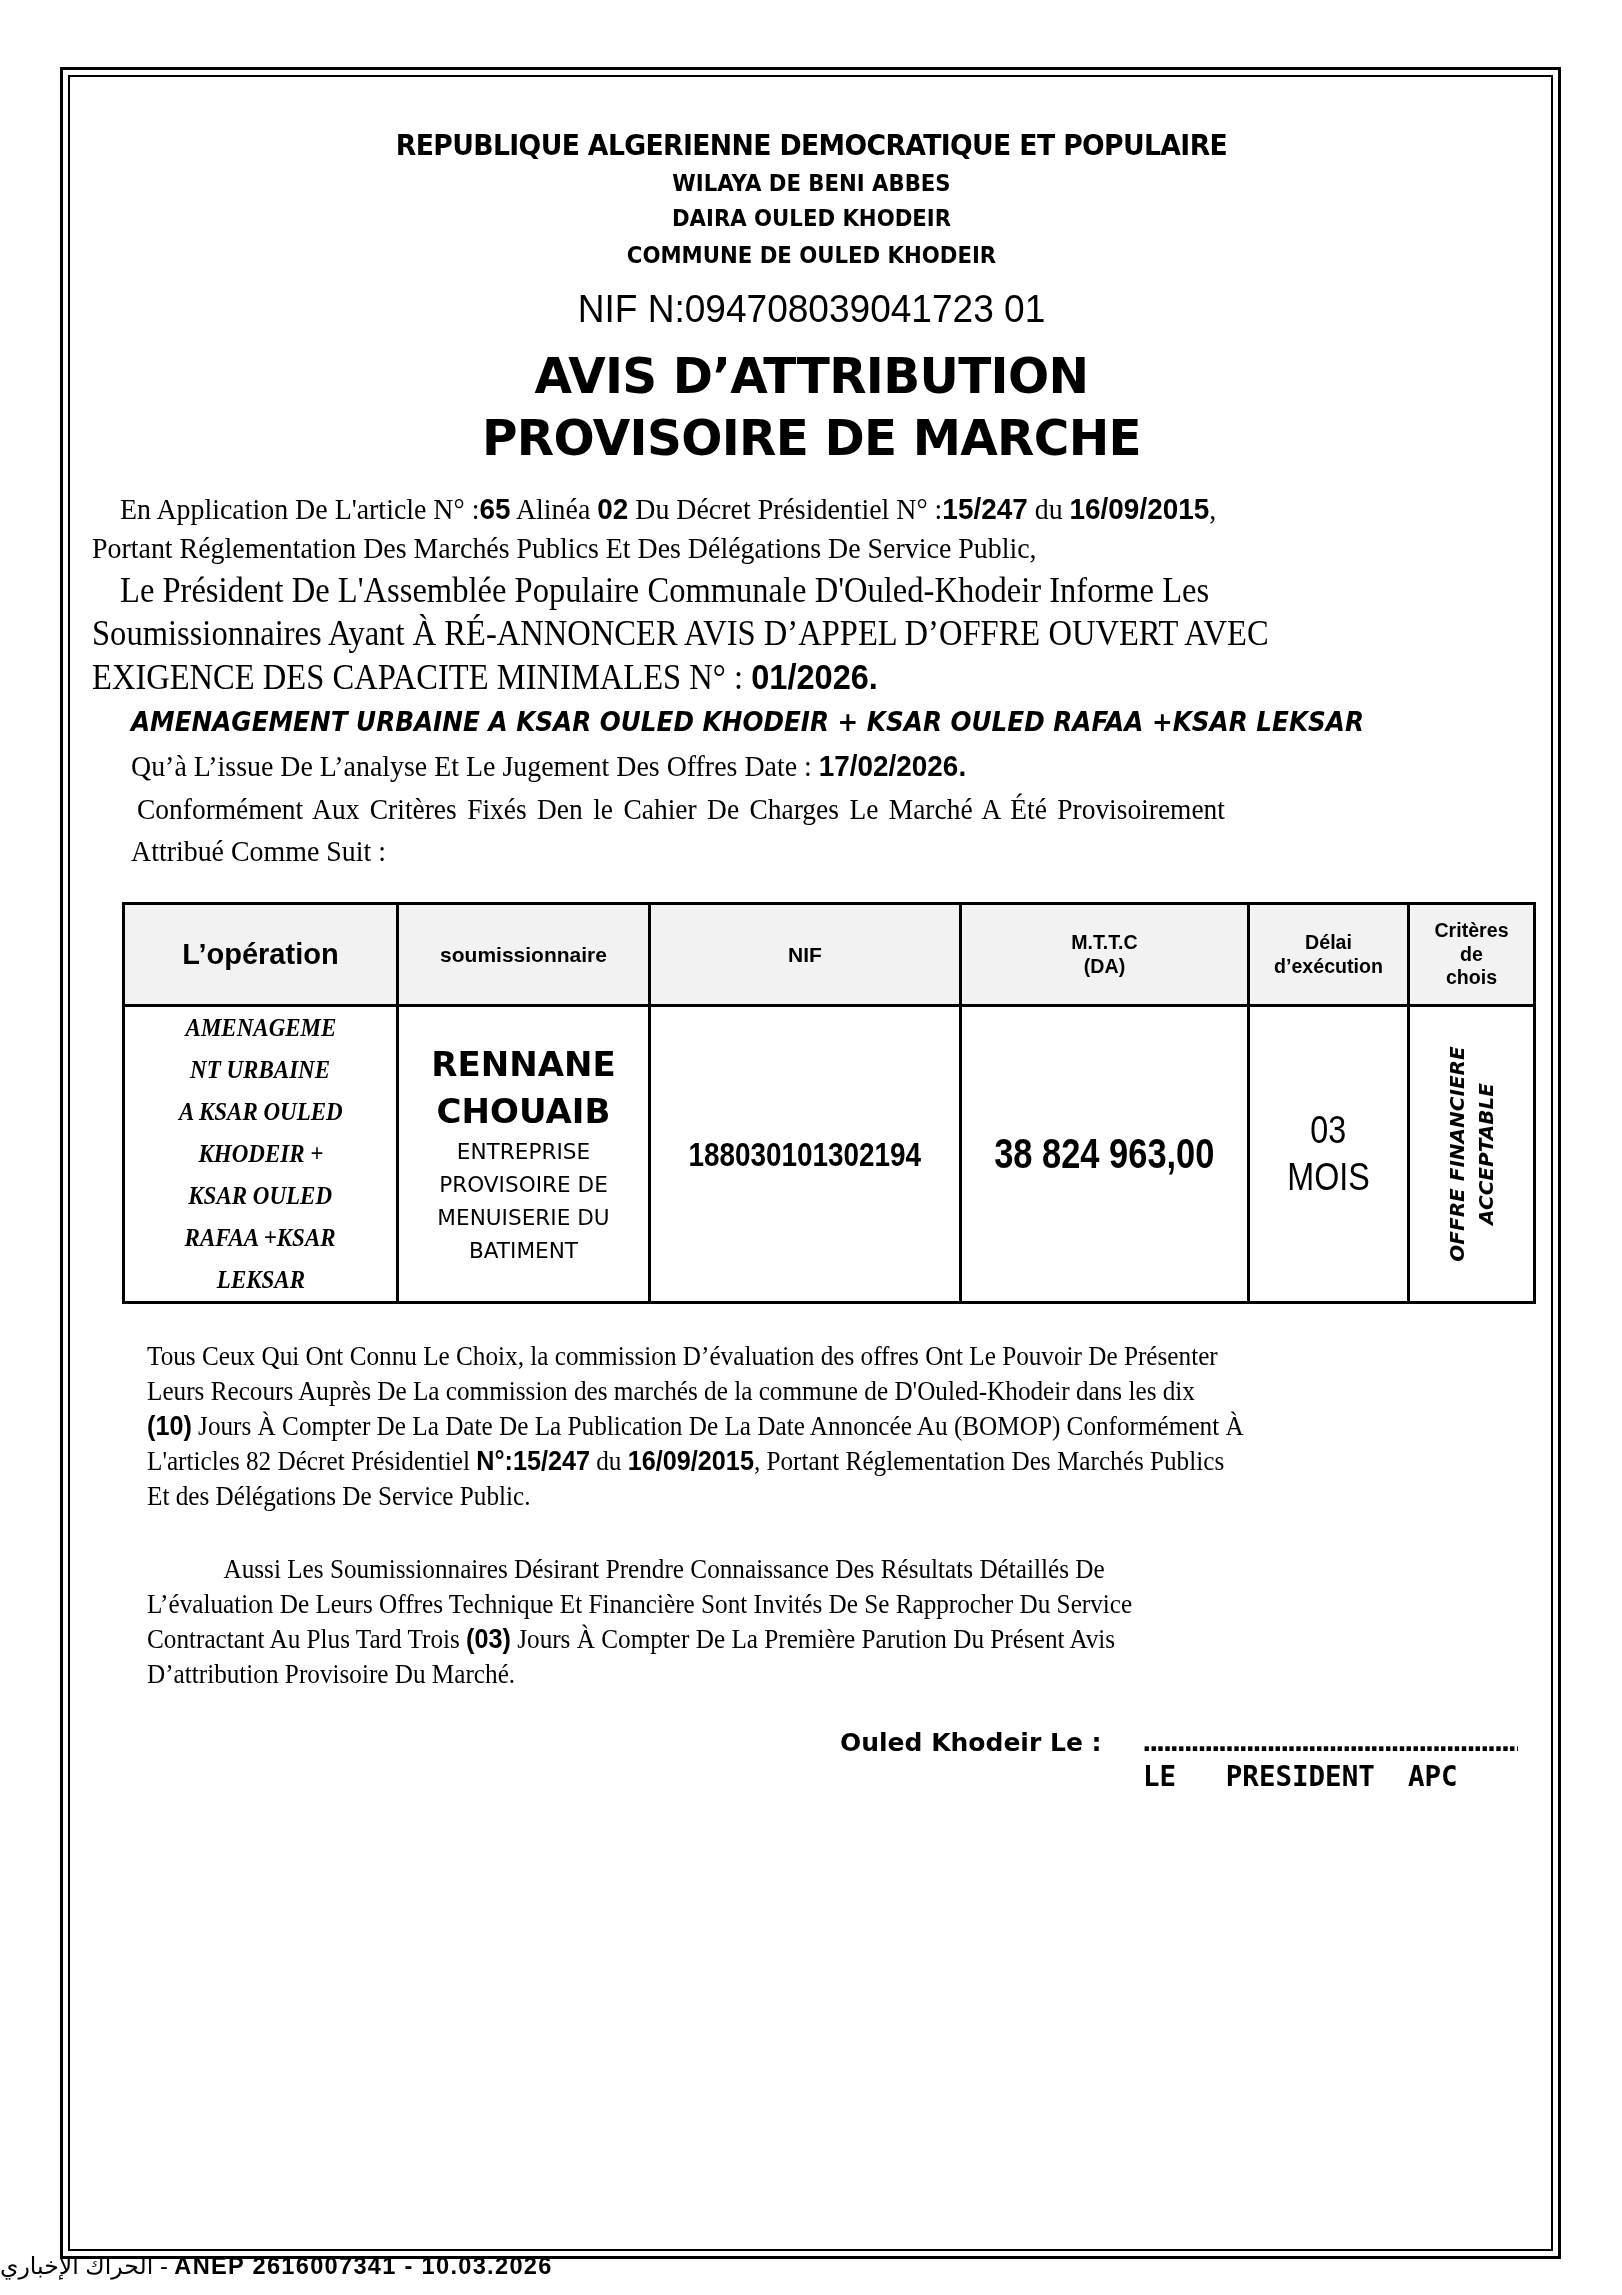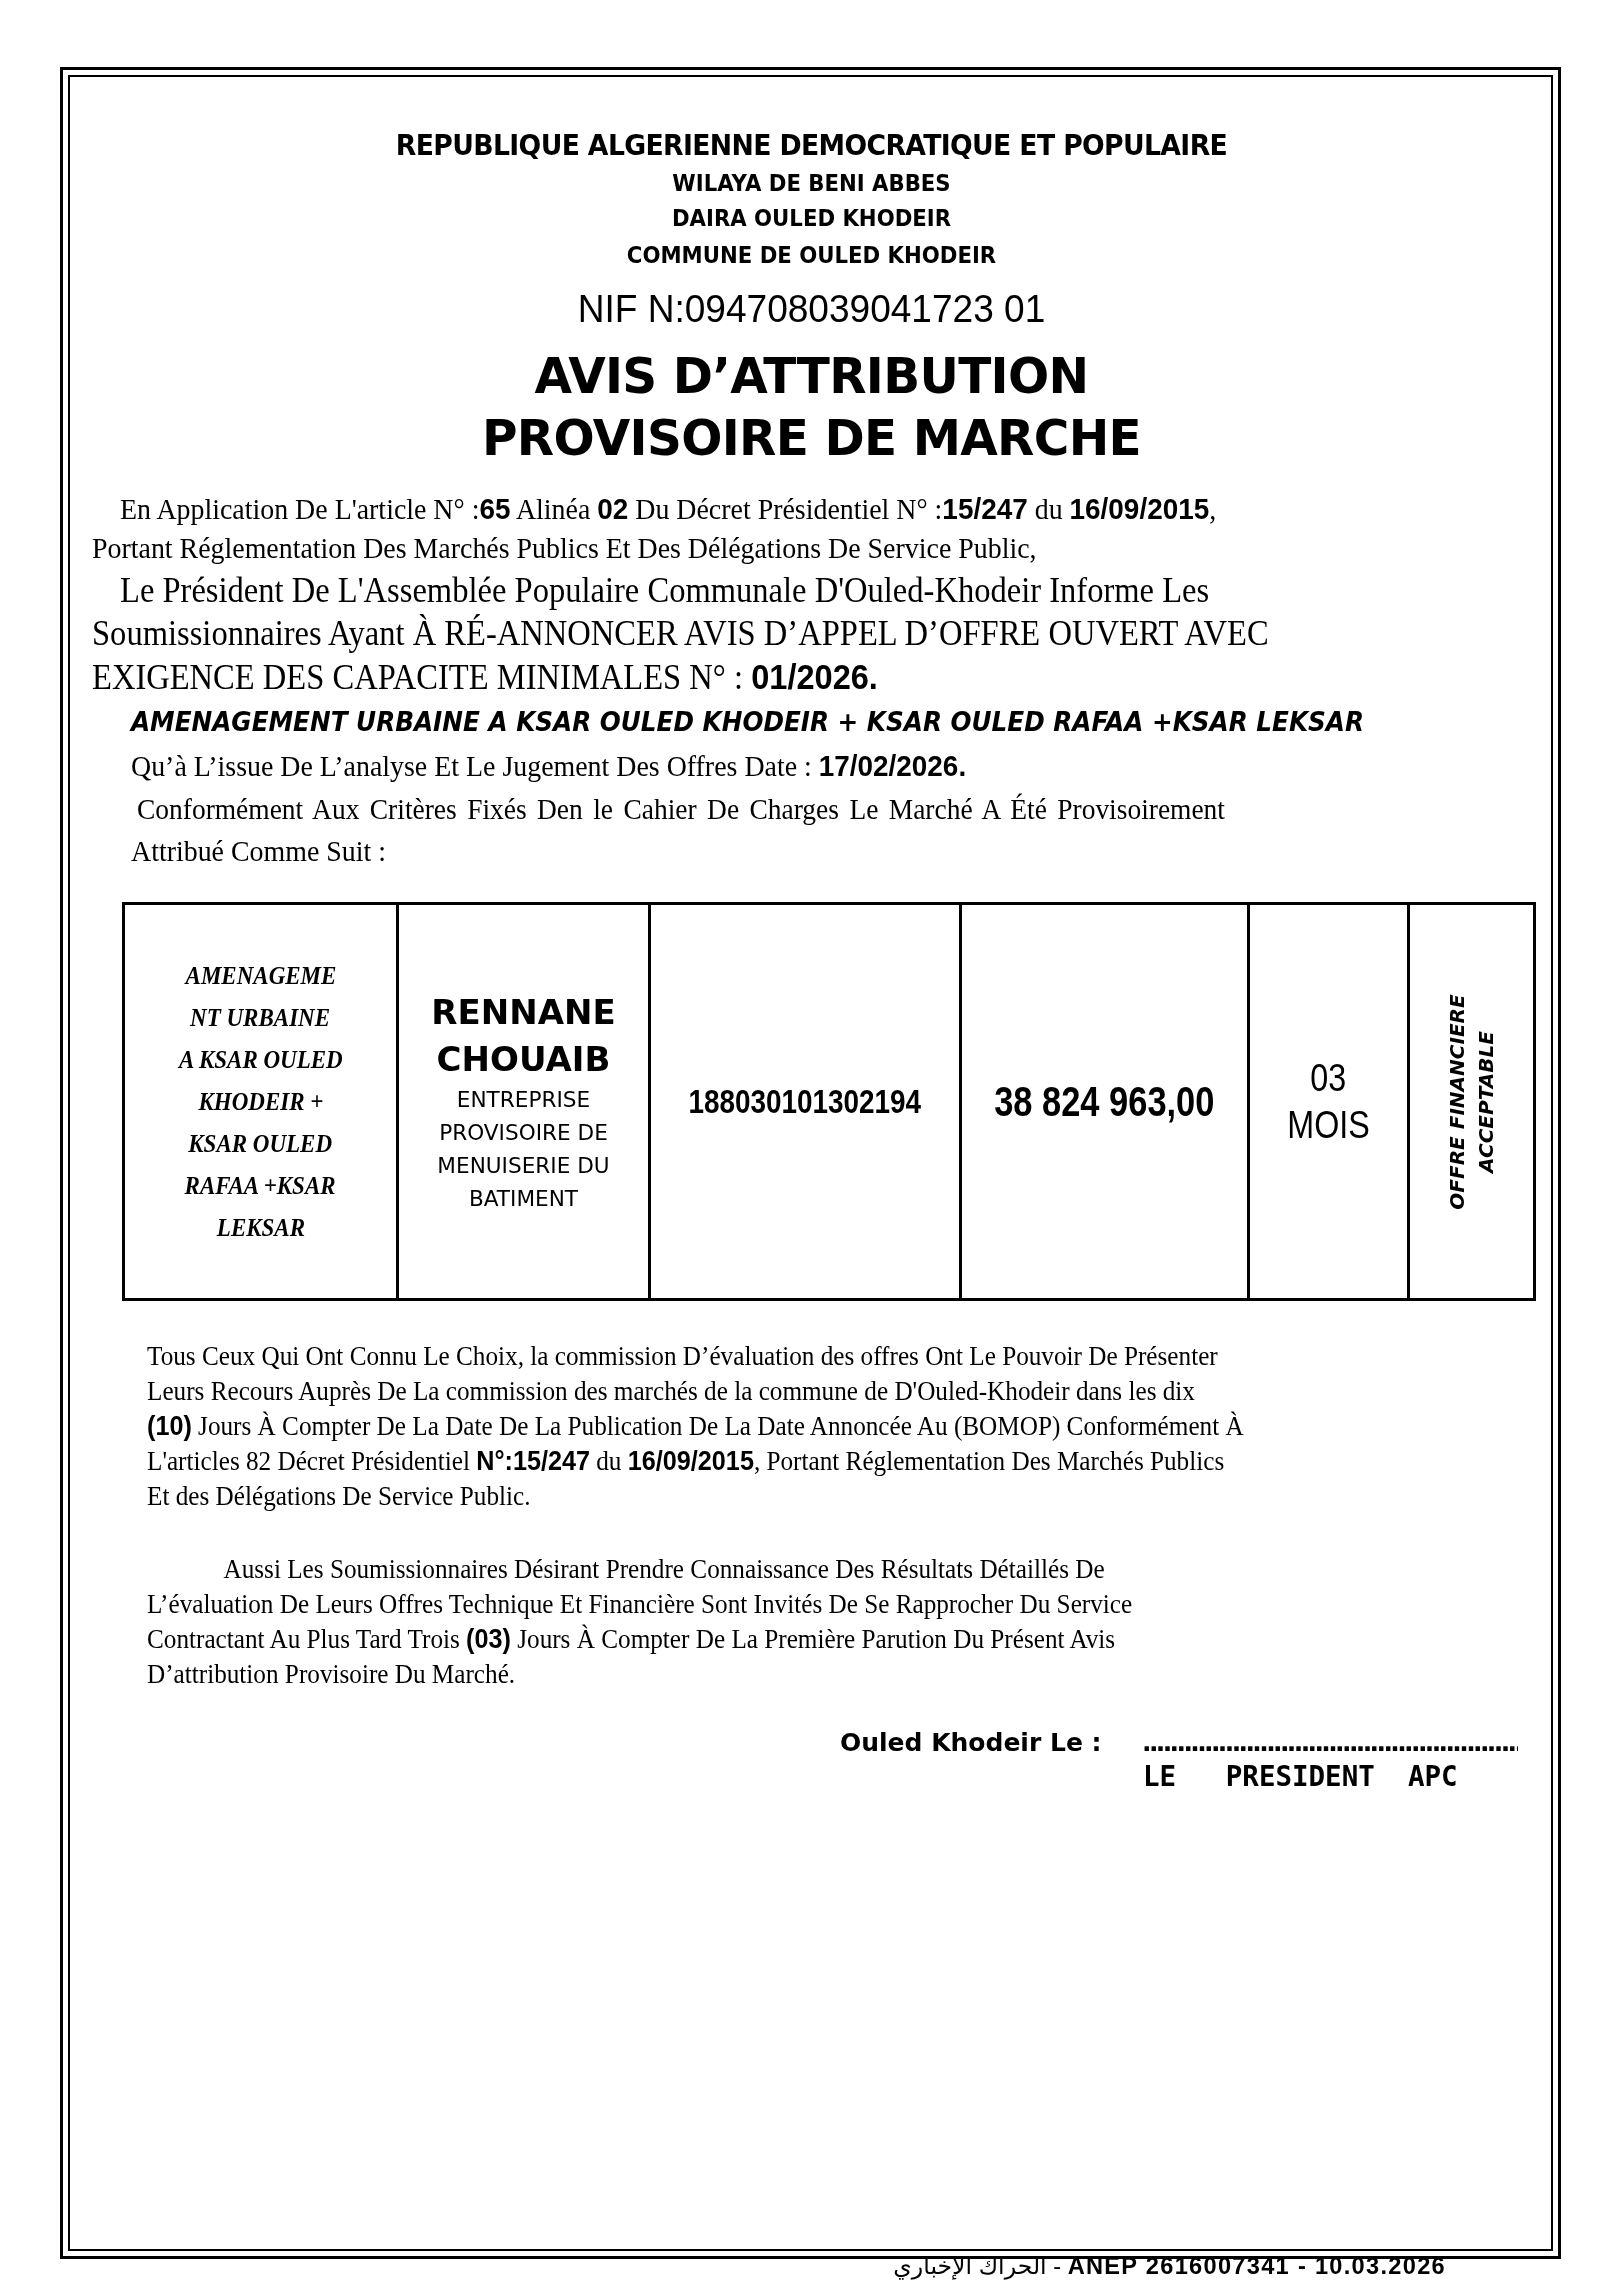--- a/index.html
+++ b/index.html
@@ -71,21 +71,21 @@
   .bp2 { top:1551px; }
 
   .sig-place { position:absolute; left:840px; top:1728px; font-family:"DejaVu Sans", sans-serif;
                font-weight:bold; font-size:25px; white-space:nowrap;text-align:center; }
   .sig-dots { position:absolute; left:1142px; top:1728px; font-family:"DejaVu Sans", sans-serif;
               font-weight:bold; font-size:25px; letter-spacing:-2.6px; white-space:nowrap; overflow:hidden; width:376px; }
   .sig-title { position:absolute; left:1143px; top:1760px; font-family:"DejaVu Sans Mono", monospace;
                font-weight:bold; font-size:27.5px; white-space:pre; 
                text-decoration-thickness:2.6px; text-underline-offset:3.9px; }
 
-  .footer { position:absolute; left:0; width:1446px; top:2252px; text-align:right;
+  .footer { position:absolute; left:0; width:1446px; top:2252px; text-align:left;
             font-family:"Liberation Sans", sans-serif; font-size:23.6px; }
   .footer .en { font-weight:bold; letter-spacing:1.3px; }
 </style>
 </head>
 <body>
 
 <div class="frame-outer"></div>
 <div class="frame-inner"></div>
 
 <div class="hdr hdr1">REPUBLIQUE ALGERIENNE DEMOCRATIQUE ET POPULAIRE</div>
@@ -115,20 +115,38 @@
 <table class="tbl">
   <colgroup>
     <col style="width:274px">
       <col style="width:252px">
       <col style="width:311px">
     <col style="width:288px">
       <col style="width:160px">
       <col style="width:126px">
   </colgroup>
   <tbody>
+      <tr>
+    <th class="th-op">L’opération</th>
+    <th class="th-sm">soumissionnaire</th>
+    <th class="th-sm">NIF</th>
+    <th class="th-xs">
+      <div>M.T.T.C</div>
+      <div>(DA)</div>
+    </th>
+    <th class="th-xs">
+      <div>Délai</div>
+      <div>d’exécution</div>
+    </th>
+    <th class="th-xs">
+      <div>Critères</div>
+      <div>de</div>
+      <div>chois</div>
+    </th>
+  </tr>
   <tr>
     <td class="cell-op">
       <div><span>AMENAGEME</span></div>
       <div><span>NT URBAINE</span></div>
       <div><span>A KSAR OULED</span></div>
       <div><span>KHODEIR +</span></div>
       <div><span>KSAR OULED</span></div>
       <div><span>RAFAA +KSAR</span></div>
       <div><span>LEKSAR</span></div>
     </td>

